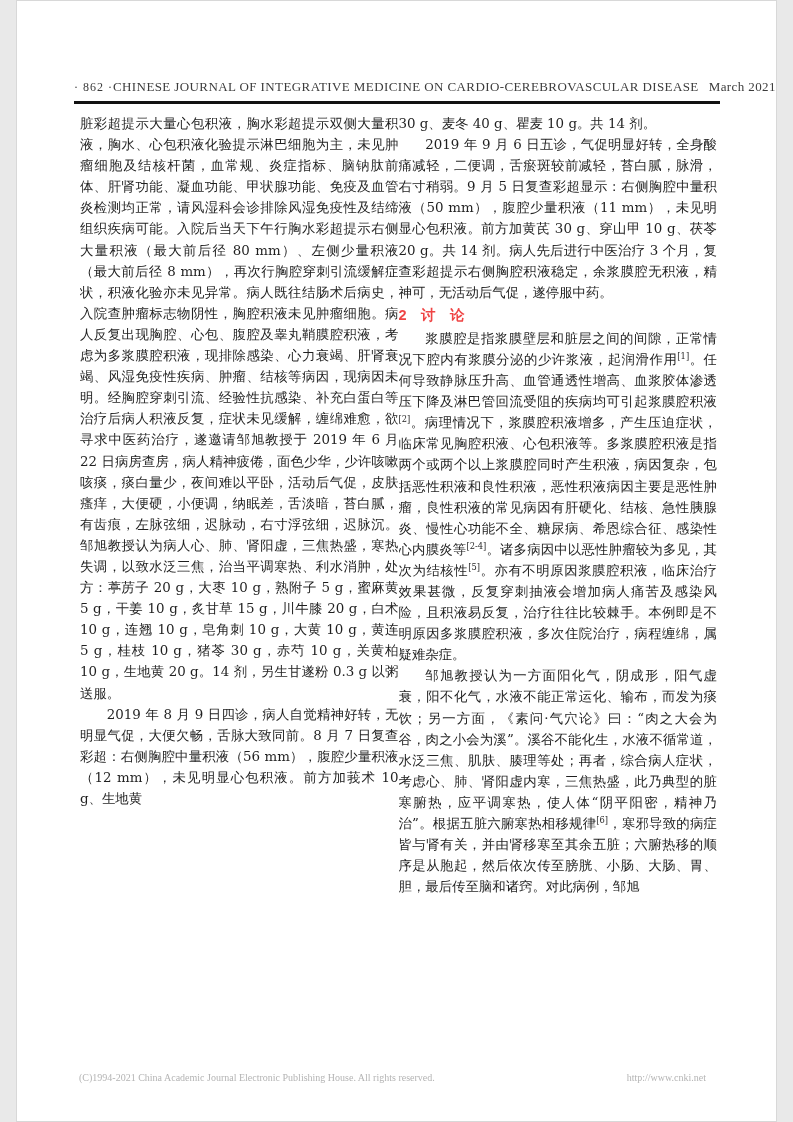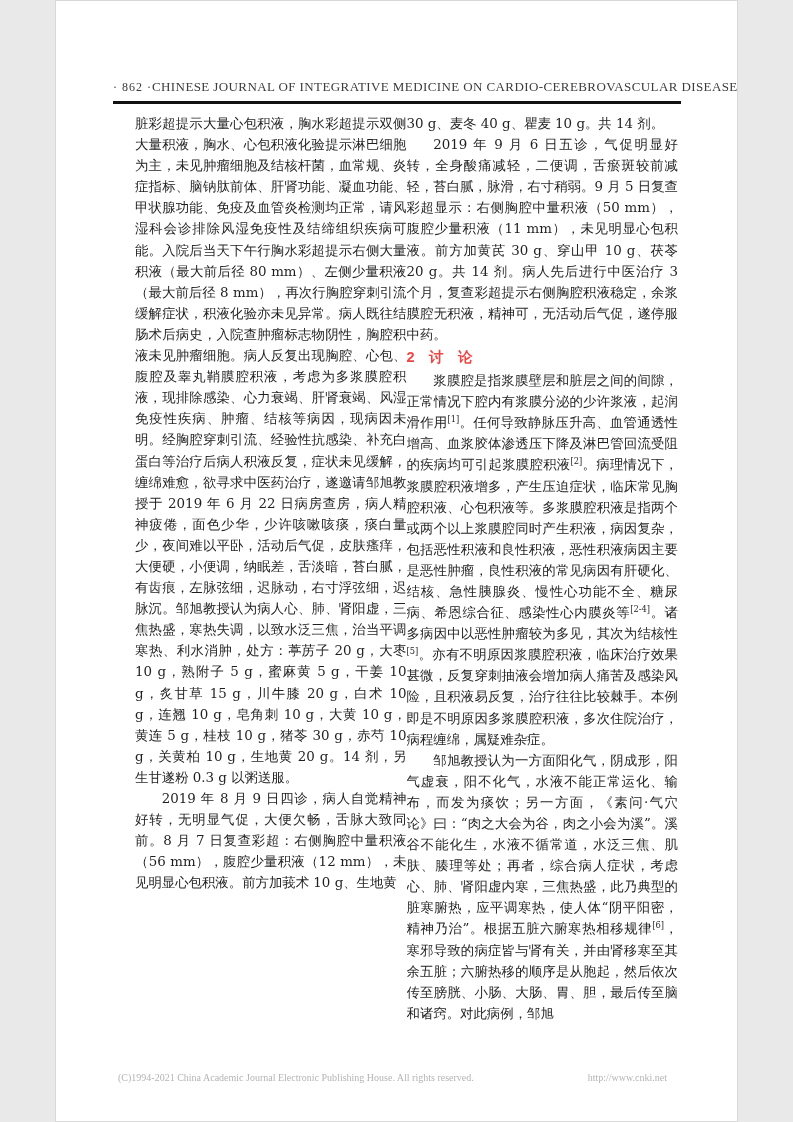--- a/index.html
+++ b/index.html
@@ -1,18 +1,18 @@
 <!DOCTYPE html>
 <html lang="zh"><head>
 <meta charset="utf-8">
 <style>
   html,body{margin:0;padding:0;background:#e9e9e9;}
   .page{
     position:relative;
-    width:683px;height:1122px;
+    width:761px;height:1122px;
     margin:0 auto;
     background:#ffffff;
     border:1px solid #d8d8d8;
     box-sizing:border-box;
     font-family:"DejaVu Serif","Liberation Serif",serif;
     color:#1f1f1f;
     overflow:hidden;
   }
   
   .page-header{
@@ -30,21 +30,20 @@
   .journal-line .issue{margin-left:10px;}
   .header-rule{
     position:absolute;top:100px;left:57px;right:56px;
     height:3px;background:#111;
   }
   
   .columns{
     position:absolute;top:112px;left:63px;right:59px;bottom:54px;
     display:flex;
     overflow:hidden;
-    margin-left:16px;
   }
   .col{
     flex:1 1 0;
     font-size:13.4px;
     line-height:21.1px;
     text-align:justify;
     overflow:hidden;
   }
   .col p{margin:0;}
   .col p.indent{text-indent:2em;}

